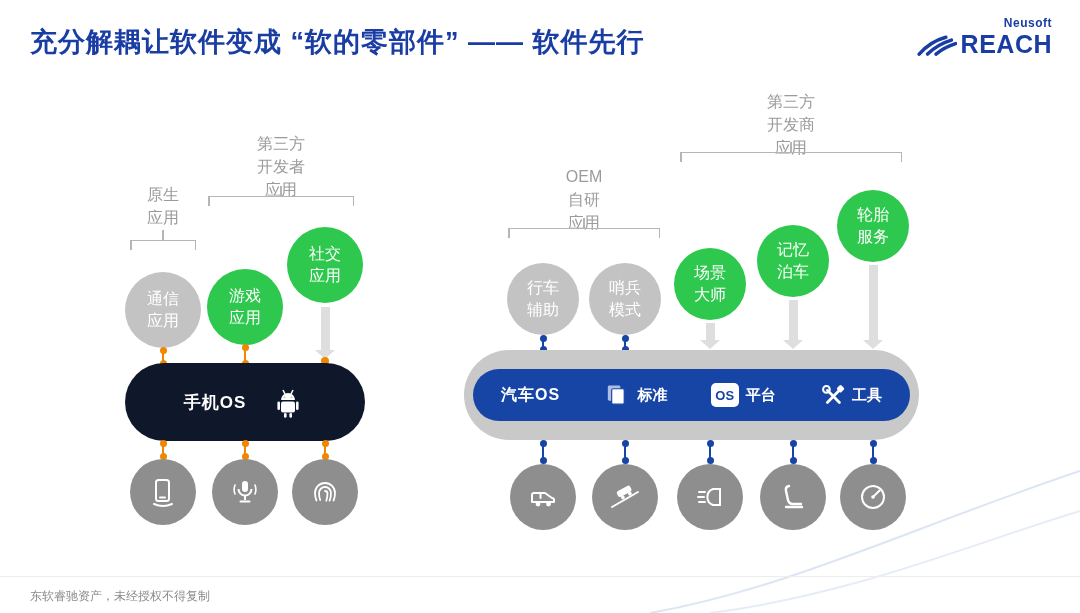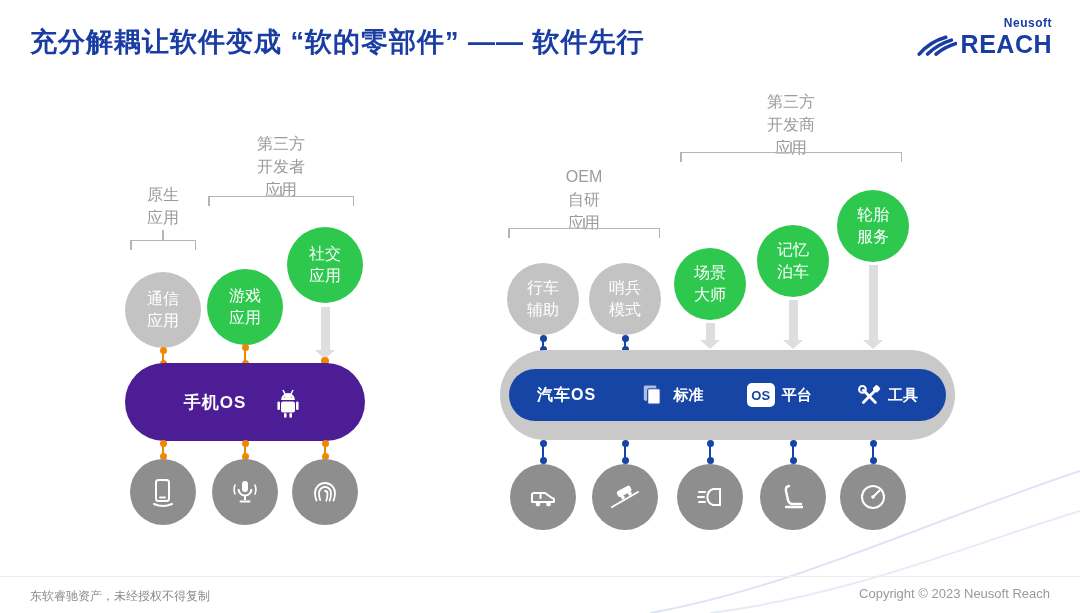--- a/index.html
+++ b/index.html
@@ -34,24 +34,24 @@
   .conn::before{top:-3px;}
   .conn::after{bottom:-3px;}
   .conn.orange,.dot.orange{background:#f18700;}
   .conn.blue,.dot.blue{background:#1645a6;}
   .dot{position:absolute;width:8px;height:8px;border-radius:50%;}
   .arrow{position:absolute;width:20px;}
   .arrow::before{content:"";position:absolute;left:50%;margin-left:-4.5px;top:0;bottom:8px;width:9px;background:#dedede;}
   .arrow::after{content:"";position:absolute;left:50%;margin-left:-10px;bottom:0;width:0;height:0;
     border-left:10px solid transparent;border-right:10px solid transparent;border-top:9px solid #dedede;}
   
-  .os-bar-left{position:absolute;left:125px;top:363px;width:240px;height:78px;border-radius:40px;background:#4c1d95;
+  .os-bar-left{position:absolute;left:125px;top:363px;width:240px;height:78px;border-radius:40px;background:#0f172a;
     display:flex;align-items:center;justify-content:center;gap:24px;}
   .os-bar-left .os-text{color:#fff;font-size:17px;font-weight:700;letter-spacing:1px;}
-  .os-bar-right{position:absolute;left:500px;top:350px;width:455px;height:90px;border-radius:45px;background:#c9c9c9;text-align:right;}
+  .os-bar-right{position:absolute;left:464px;top:350px;width:455px;height:90px;border-radius:45px;background:#c9c9c9;text-align:right;}
   .os-bar-right .inner{position:absolute;left:9px;top:19px;width:437px;height:52px;border-radius:26px;background:#1645a6;
     display:flex;align-items:center;justify-content:space-between;padding:0 28px;box-sizing:border-box;}
   .bar-item{display:flex;align-items:center;gap:7px;color:#fff;font-size:15px;font-weight:600;}
   .bar-os-label{color:#fff;font-size:16px;font-weight:700;letter-spacing:1px;}
   .os-badge{width:28px;height:24px;background:#fff;color:#1645a6;border-radius:5px;display:flex;align-items:center;justify-content:center;
     font-size:13px;font-weight:800;}
   
   .footer-line{position:absolute;left:0;right:0;top:576px;height:1px;background:#ededed;}
   .footer-left{position:absolute;left:30px;top:588px;font-size:12px;color:#8a8a8a;}
   .footer-right{position:absolute;right:30px;top:586px;font-size:13px;color:#9a9a9a;}
@@ -267,15 +267,14 @@
       <circle cx="17" cy="17" r="1.8" fill="#ffffff"></circle>
     </svg>
   </div>
 
   <svg class="watermark" width="430" height="150" viewBox="0 0 430 150">
     <path d="M0,150 C140,125 260,65 430,8" stroke="#dde5f4" stroke-width="2" fill="none"></path>
     <path d="M60,150 C200,132 310,85 430,48" stroke="#e6ecf7" stroke-width="2" fill="none"></path>
   </svg>
   <div class="footer-line"></div>
   <div class="footer-left">东软睿驰资产，未经授权不得复制</div>
-  <div class="footer-right">Copyright © 2023 Neusoft Reach</div>
 
 </div>
 
 </body></html>

